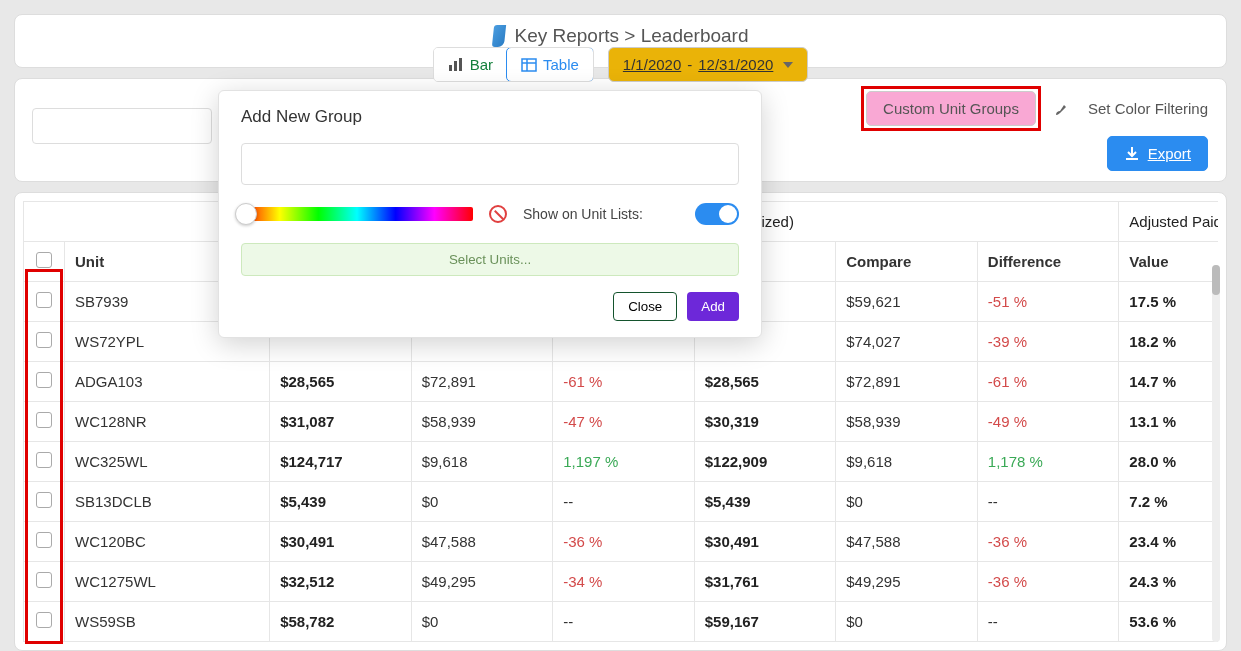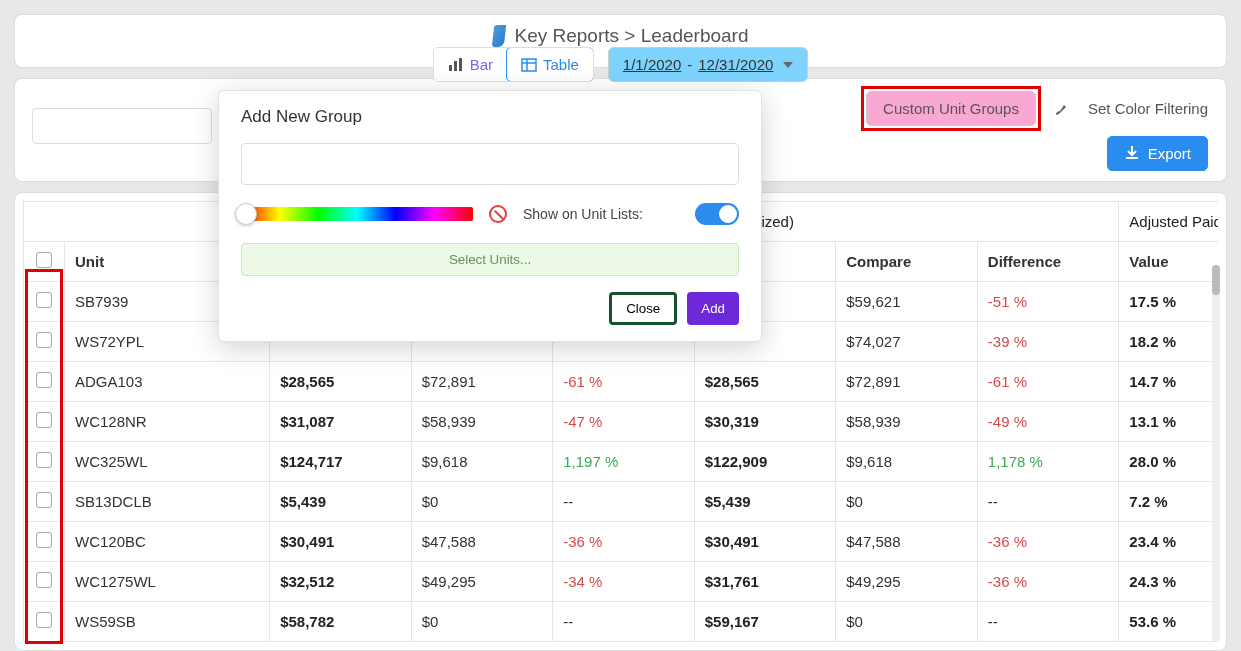--- a/index.html
+++ b/index.html
@@ -55,33 +55,33 @@
   overflow: hidden;
 }
 .view-btn {
   display: inline-flex;
   align-items: center;
   gap: 6px;
   padding: 8px 14px;
   background: #fff;
   cursor: pointer;
   font-size: 15px;
-  color: #8b5cf6;
+  color: #15803d;
 }
 .view-btn.active {
   border: 1px solid #2b8cf0;
   color: #2b8cf0;
   border-radius: 5px;
   margin: -1px;
 }
 .date-range-btn {
   border: 1px solid #ccc;
   border-radius: 6px;
   padding: 8px 14px;
-  background: #7dd3fc;
+  background: #eab308;
   cursor: pointer;
   display: inline-flex;
   align-items: center;
   gap: 6px;
   font-size: 15px;
   color: #333;
 }
 .date-range-btn span { text-decoration: underline; }
 .chevron-down {
   display:inline-block;
@@ -121,22 +121,23 @@
   background: #f9a8d4;
   cursor: pointer;
   font-size: 15px;
   color: #555;
 }
 .btn.primary {
   background: #2b8cf0;
   color: #fff;
   border-color: #2b8cf0;
   display: inline-flex;
-  align-items: flex-start;
+  align-items: flex-end;
   gap: 8px;
+  text-decoration: underline;
 }
 .toolbar-right-col {
   display: flex;
   flex-direction: column;
   align-items: flex-end;
   gap: 8px;
 }
 .toolbar-actions-row {
   display: flex;
   gap: 16px;
@@ -294,21 +295,21 @@
   padding:8px;
   text-align:center;
   border-radius:4px;
   cursor:pointer;
   margin-bottom:16px;
 }
 .modal-footer {
   display:flex;justify-content:flex-end;gap:10px;
 }
 .modal-footer .btn-close{
-  border:3px solid #14532d;border-radius:4px;padding:6px 14px;background:#fff;cursor:pointer;
+  border:1px solid #14532d;border-radius:4px;padding:6px 14px;background:#fff;cursor:pointer;
 }
 .modal-footer .btn-add{
   border:none;border-radius:4px;padding:6px 14px;background:#6d28d9;color:#fff;cursor:pointer;
 }
 .icon-svg { width:16px;height:16px;display:inline-block;vertical-align:middle; }
 </style>
 </head>
 <body>
 
 <div class="header-bar">

